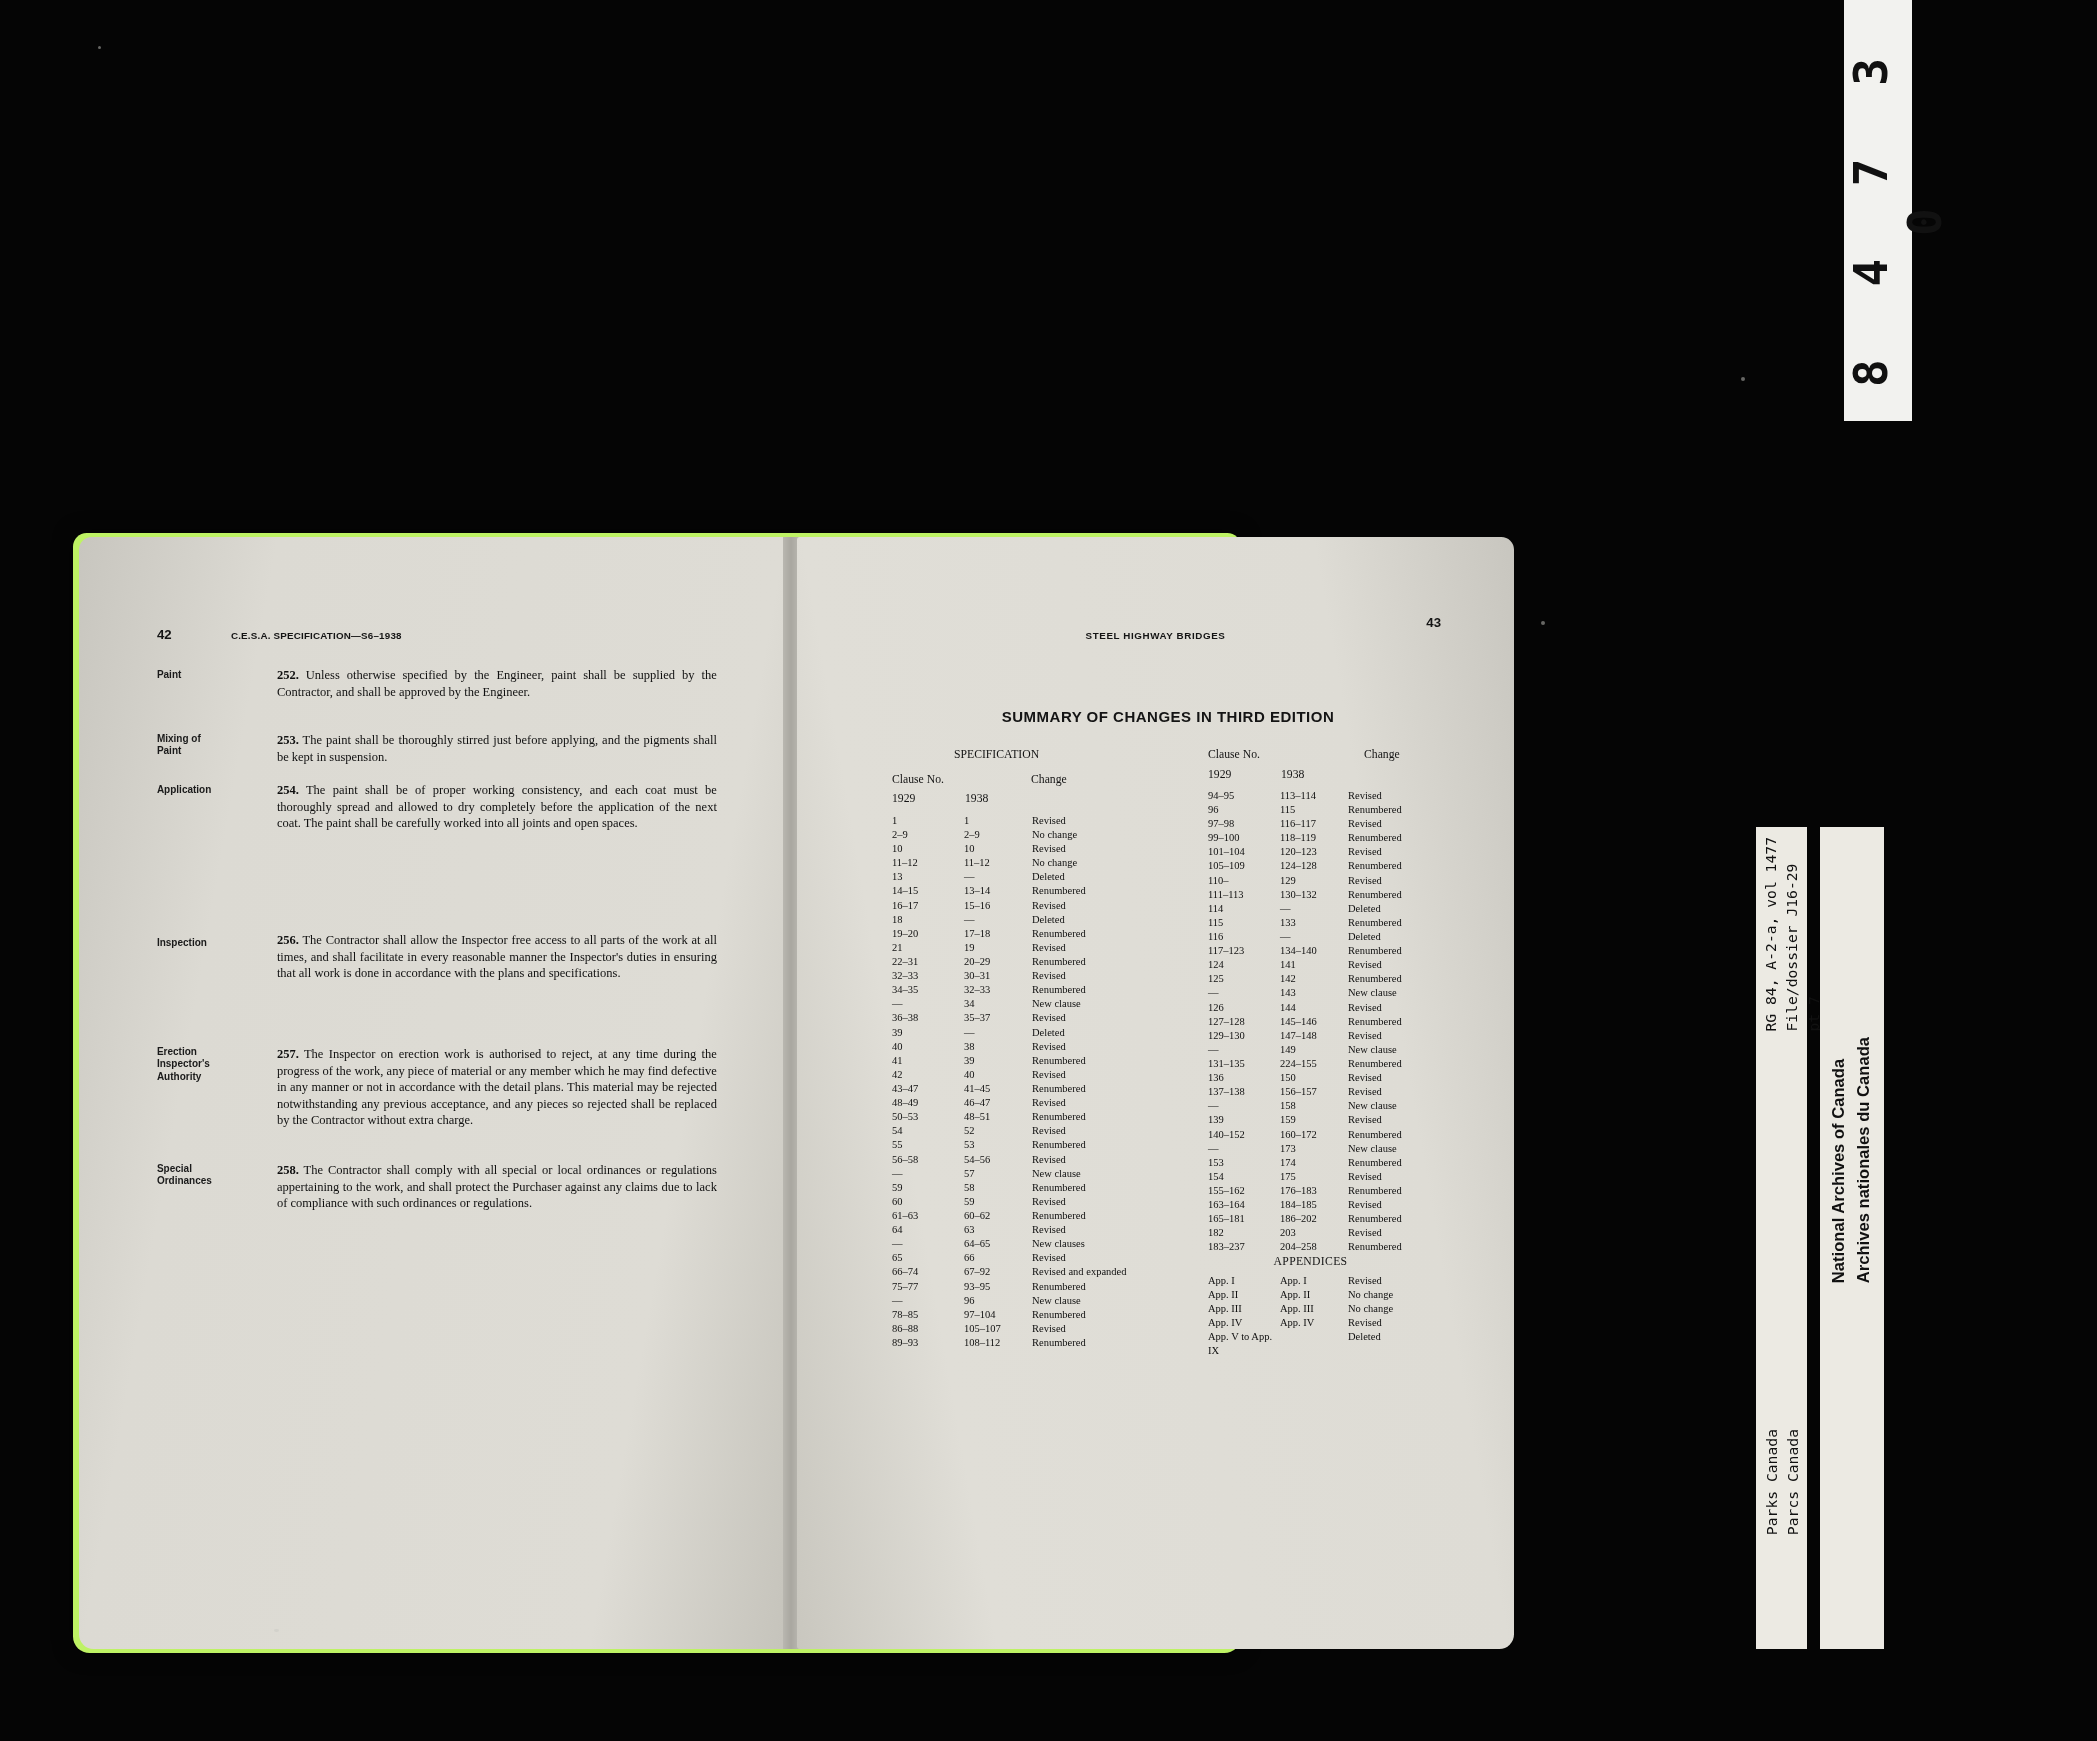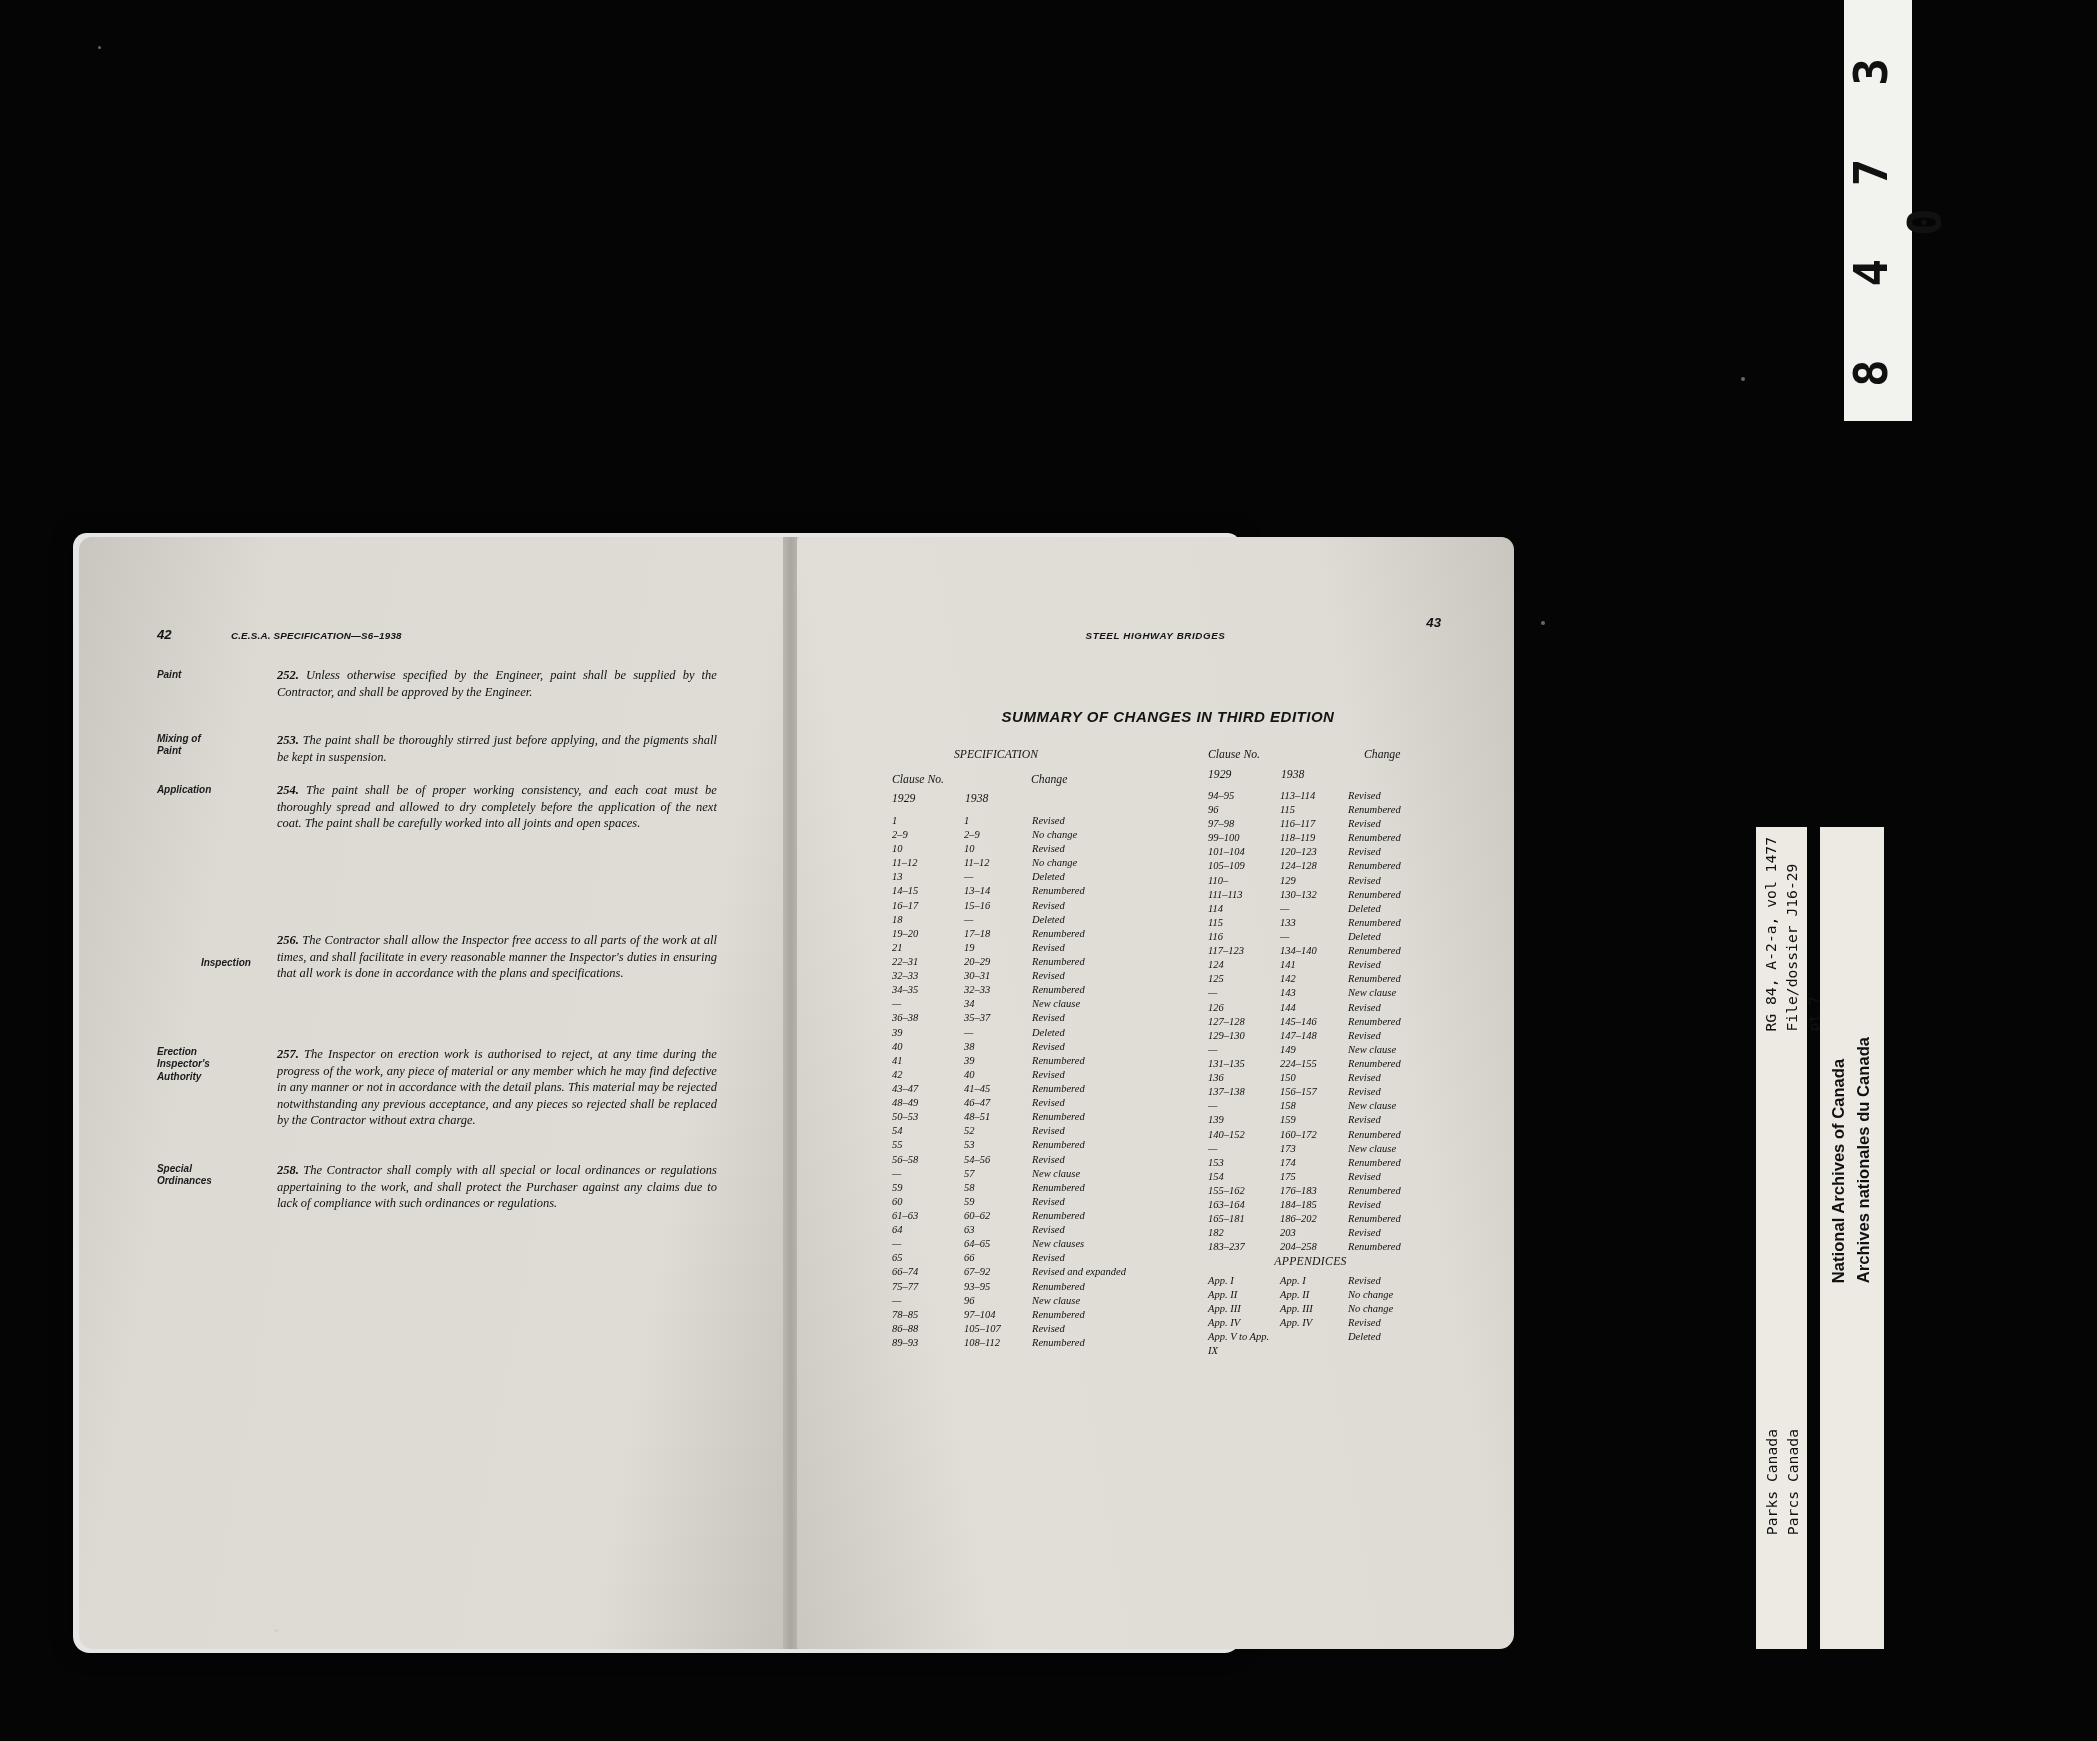--- a/index.html
+++ b/index.html
@@ -16,24 +16,23 @@
   .film-label .digits{
     position:absolute;top:19.6px;left:0;width:68px;height:382px;
     writing-mode:vertical-rl;transform:rotate(180deg);
     font-family:"DejaVu Sans Mono",monospace;font-size:46px;letter-spacing:22.5px;
     color:#111;text-align:center;font-weight:700;
   }
 
   
   .book{
     position:absolute;left:73px;top:533px;width:1168px;height:1120px;
-    background:#e5e5e5;
+    background:#bef264;
     border-radius:13.7px 13.7px 16.6px 16.6px;
     box-shadow:0 0 19.6px rgba(0,0,0,.6);
-    font-style:italic;
   }
   .page{
     position:absolute;top:3.9px;height:1112px;background:#d8d6cf;
   }
   .page.left{left:5.9px;width:709px;border-radius:12.7px 2.9px 2.9px 14.7px;
     background:linear-gradient(100deg,#c8c6bf 0%,#dcdad3 22%,#dedcd5 78%,#c5c3bb 100%);}
   .page.right{left:724px;width:717px;border-radius:2.9px 12.7px 14.7px 2.9px;
     background:linear-gradient(260deg,#c8c6bf 0%,#dedcd5 22%,#e0ded7 78%,#c9c7bf 100%);}
   .gutter{position:absolute;left:710px;top:3.9px;width:15.7px;height:1112px;
     background:linear-gradient(90deg,#b9b7b0,#a9a7a0,#b9b7b0);}
@@ -93,21 +92,21 @@
 
     <div class="page left">
       <div class="lp">
         <div class="folio-left">42</div>
         <div class="hdr-left">C.E.S.A. SPECIFICATION—S6–1938</div>
 
         <div class="marginal" style="left:78px;top:132px;white-space:pre-line;">Paint</div>
         <div class="marginal" style="left:78px;top:196px;white-space:pre-line;">Mixing of
 Paint</div>
         <div class="marginal" style="left:78px;top:247px;white-space:pre-line;">Application</div>
-        <div class="marginal" style="left:78px;top:420px;white-space:pre-line;margin-left:44px;">Inspection</div>
+        <div class="marginal" style="left:78px;top:400px;white-space:pre-line;">Inspection</div>
         <div class="marginal" style="left:78px;top:509px;white-space:pre-line;">Erection
 Inspector's
 Authority</div>
         <div class="marginal" style="left:78px;top:626px;white-space:pre-line;">Special
 Ordinances</div>
 
         <div class="para" style="top:130px;">
           <b>252.</b>
           <span>Unless otherwise specified by the Engineer, paint shall be supplied by the Contractor, and shall be approved by the Engineer.</span>
         </div>

